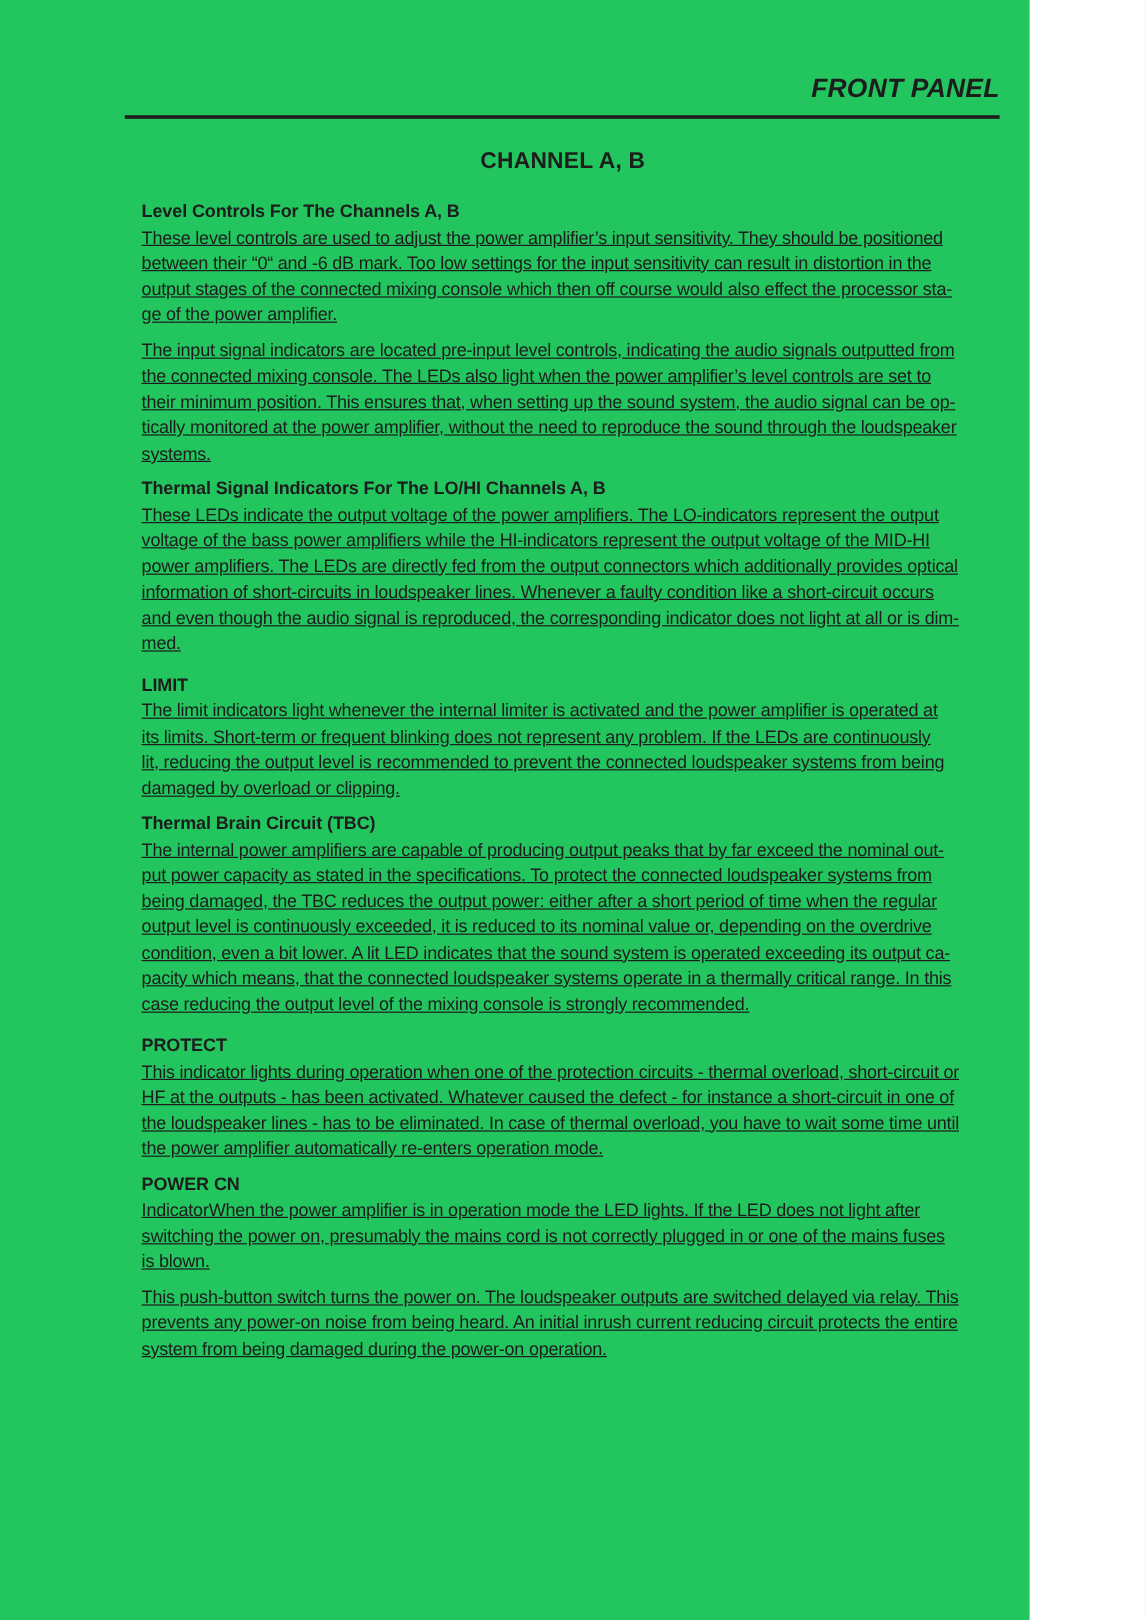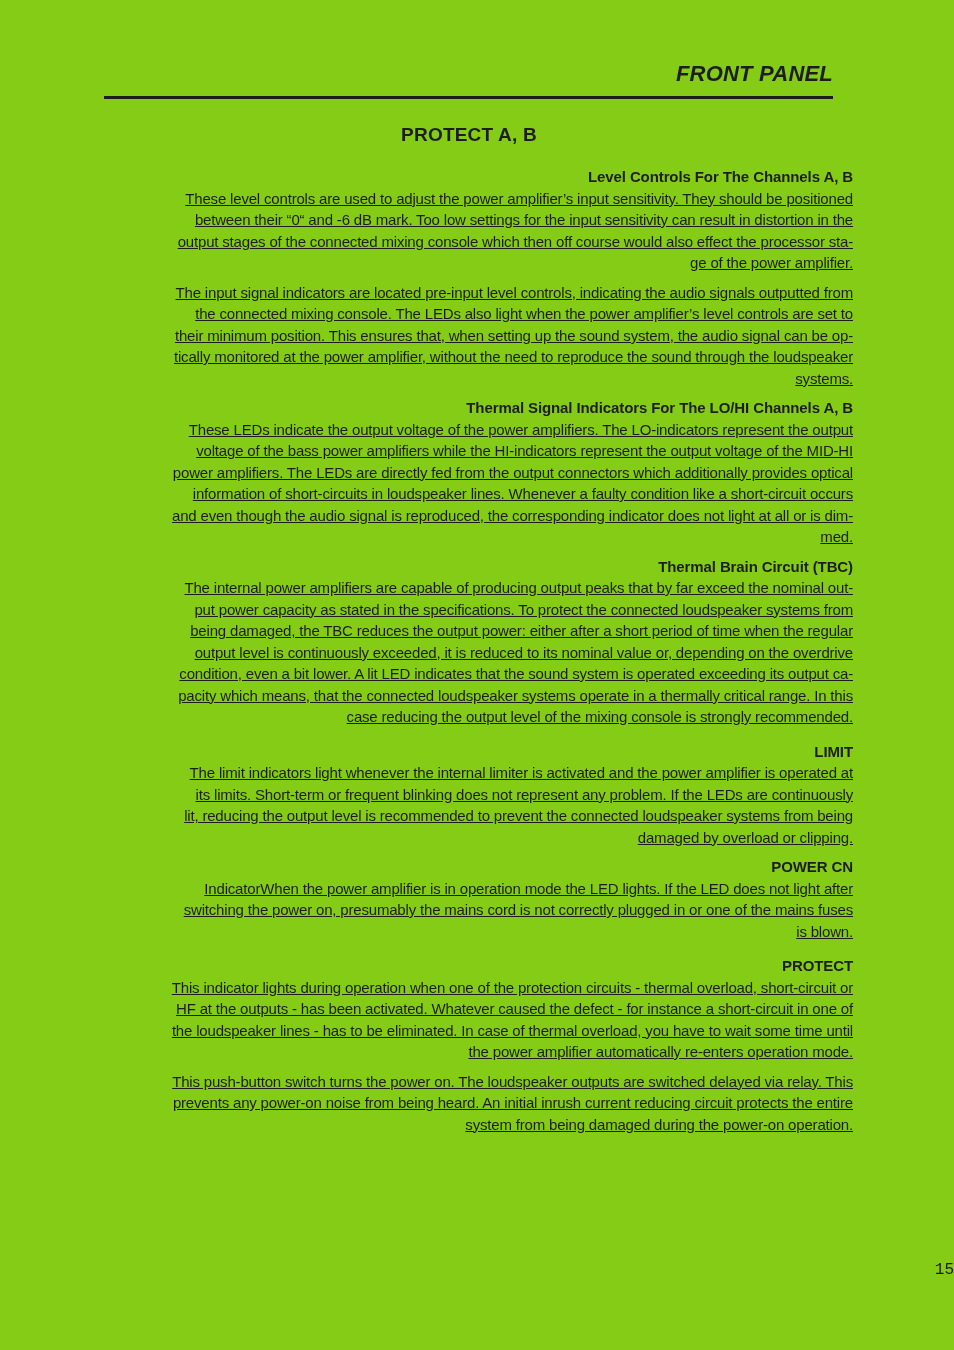--- a/index.html
+++ b/index.html
@@ -8,24 +8,24 @@
     background: #ffffff;
   }
   body {
     width: 954px;
     height: 1350px;
     font-family: "Liberation Sans", sans-serif;
     color: #1d1d1d;
   }
   .page {
     position: relative;
-    width: 954px;
+    width: 858px;
     height: 1350px;
     overflow: hidden;
-    background: #84cc16;
+    background: #22c55e;
   }
   .header {
     position: absolute;
     left: 105px;
     top: 61px;
     width: 728px;
     text-align: right;
   }
   .page-title {
     font-size: 22px;
@@ -52,21 +52,20 @@
     letter-spacing: 0.2px;
   }
   .content {
     position: absolute;
     left: 105px;
     top: 166px;
     width: 748px;
   }
   .section {
     margin: 0 0 8px 13px;
-    text-align: right;
   }
   .section.extra-gap {
     margin-top: 13px;
   }
   .section-heading {
     font-weight: bold;
     font-size: 15px;
     line-height: 21.5px;
     letter-spacing: -0.1px;
   }
@@ -92,21 +91,21 @@
 <body>
 
 <div class="page">
 
   <div class="header">
     <span class="page-title">FRONT PANEL</span>
   </div>
 
   <div class="rule"></div>
 
-  <div class="channel-heading">PROTECT A, B</div>
+  <div class="channel-heading">CHANNEL A, B</div>
 
   <div class="content">
 
     <div class="section">
       <div class="section-heading">Level Controls For The Channels A, B</div>
       <div class="section-body">These level controls are used to adjust the power amplifier’s input sensitivity. They should be positioned
 between their “0“ and -6 dB mark. Too low settings for the input sensitivity can result in distortion in the
 output stages of the connected mixing console which then off course would also effect the processor sta-
 ge of the power amplifier.</div>
     </div>
@@ -122,52 +121,52 @@
     <div class="section">
       <div class="section-heading">Thermal Signal Indicators For The LO/HI Channels A, B</div>
       <div class="section-body">These LEDs indicate the output voltage of the power amplifiers. The LO-indicators represent the output
 voltage of the bass power amplifiers while the HI-indicators represent the output voltage of the MID-HI
 power amplifiers. The LEDs are directly fed from the output connectors which additionally provides optical
 information of short-circuits in loudspeaker lines. Whenever a faulty condition like a short-circuit occurs
 and even though the audio signal is reproduced, the corresponding indicator does not light at all or is dim-
 med.</div>
     </div>
 
+    <div class="section extra-gap">
+      <div class="section-heading">LIMIT</div>
+      <div class="section-body">The limit indicators light whenever the internal limiter is activated and the power amplifier is operated at
+its limits. Short-term or frequent blinking does not represent any problem. If the LEDs are continuously
+lit, reducing the output level is recommended to prevent the connected loudspeaker systems from being
+damaged by overload or clipping.</div>
+    </div>
+
     <div class="section">
       <div class="section-heading">Thermal Brain Circuit (TBC)</div>
       <div class="section-body">The internal power amplifiers are capable of producing output peaks that by far exceed the nominal out-
 put power capacity as stated in the specifications. To protect the connected loudspeaker systems from
 being damaged, the TBC reduces the output power: either after a short period of time when the regular
 output level is continuously exceeded, it is reduced to its nominal value or, depending on the overdrive
 condition, even a bit lower. A lit LED indicates that the sound system is operated exceeding its output ca-
 pacity which means, that the connected loudspeaker systems operate in a thermally critical range. In this
 case reducing the output level of the mixing console is strongly recommended.</div>
     </div>
 
     <div class="section extra-gap">
-      <div class="section-heading">LIMIT</div>
-      <div class="section-body">The limit indicators light whenever the internal limiter is activated and the power amplifier is operated at
-its limits. Short-term or frequent blinking does not represent any problem. If the LEDs are continuously
-lit, reducing the output level is recommended to prevent the connected loudspeaker systems from being
-damaged by overload or clipping.</div>
+      <div class="section-heading">PROTECT</div>
+      <div class="section-body">This indicator lights during operation when one of the protection circuits - thermal overload, short-circuit or
+HF at the outputs - has been activated. Whatever caused the defect - for instance a short-circuit in one of
+the loudspeaker lines - has to be eliminated. In case of thermal overload, you have to wait some time until
+the power amplifier automatically re-enters operation mode.</div>
     </div>
 
     <div class="section">
       <div class="section-heading">POWER CN</div>
       <div class="section-body">IndicatorWhen the power amplifier is in operation mode the LED lights. If the LED does not light after
 switching the power on, presumably the mains cord is not correctly plugged in or one of the mains fuses
 is blown.</div>
-    </div>
-
-    <div class="section extra-gap">
-      <div class="section-heading">PROTECT</div>
-      <div class="section-body">This indicator lights during operation when one of the protection circuits - thermal overload, short-circuit or
-HF at the outputs - has been activated. Whatever caused the defect - for instance a short-circuit in one of
-the loudspeaker lines - has to be eliminated. In case of thermal overload, you have to wait some time until
-the power amplifier automatically re-enters operation mode.</div>
     </div>
 
     <div class="section">
       <div class="section-body">This push-button switch turns the power on. The loudspeaker outputs are switched delayed via relay. This
 prevents any power-on noise from being heard. An initial inrush current reducing circuit protects the entire
 system from being damaged during the power-on operation.</div>
     </div>
 
   </div>
 

